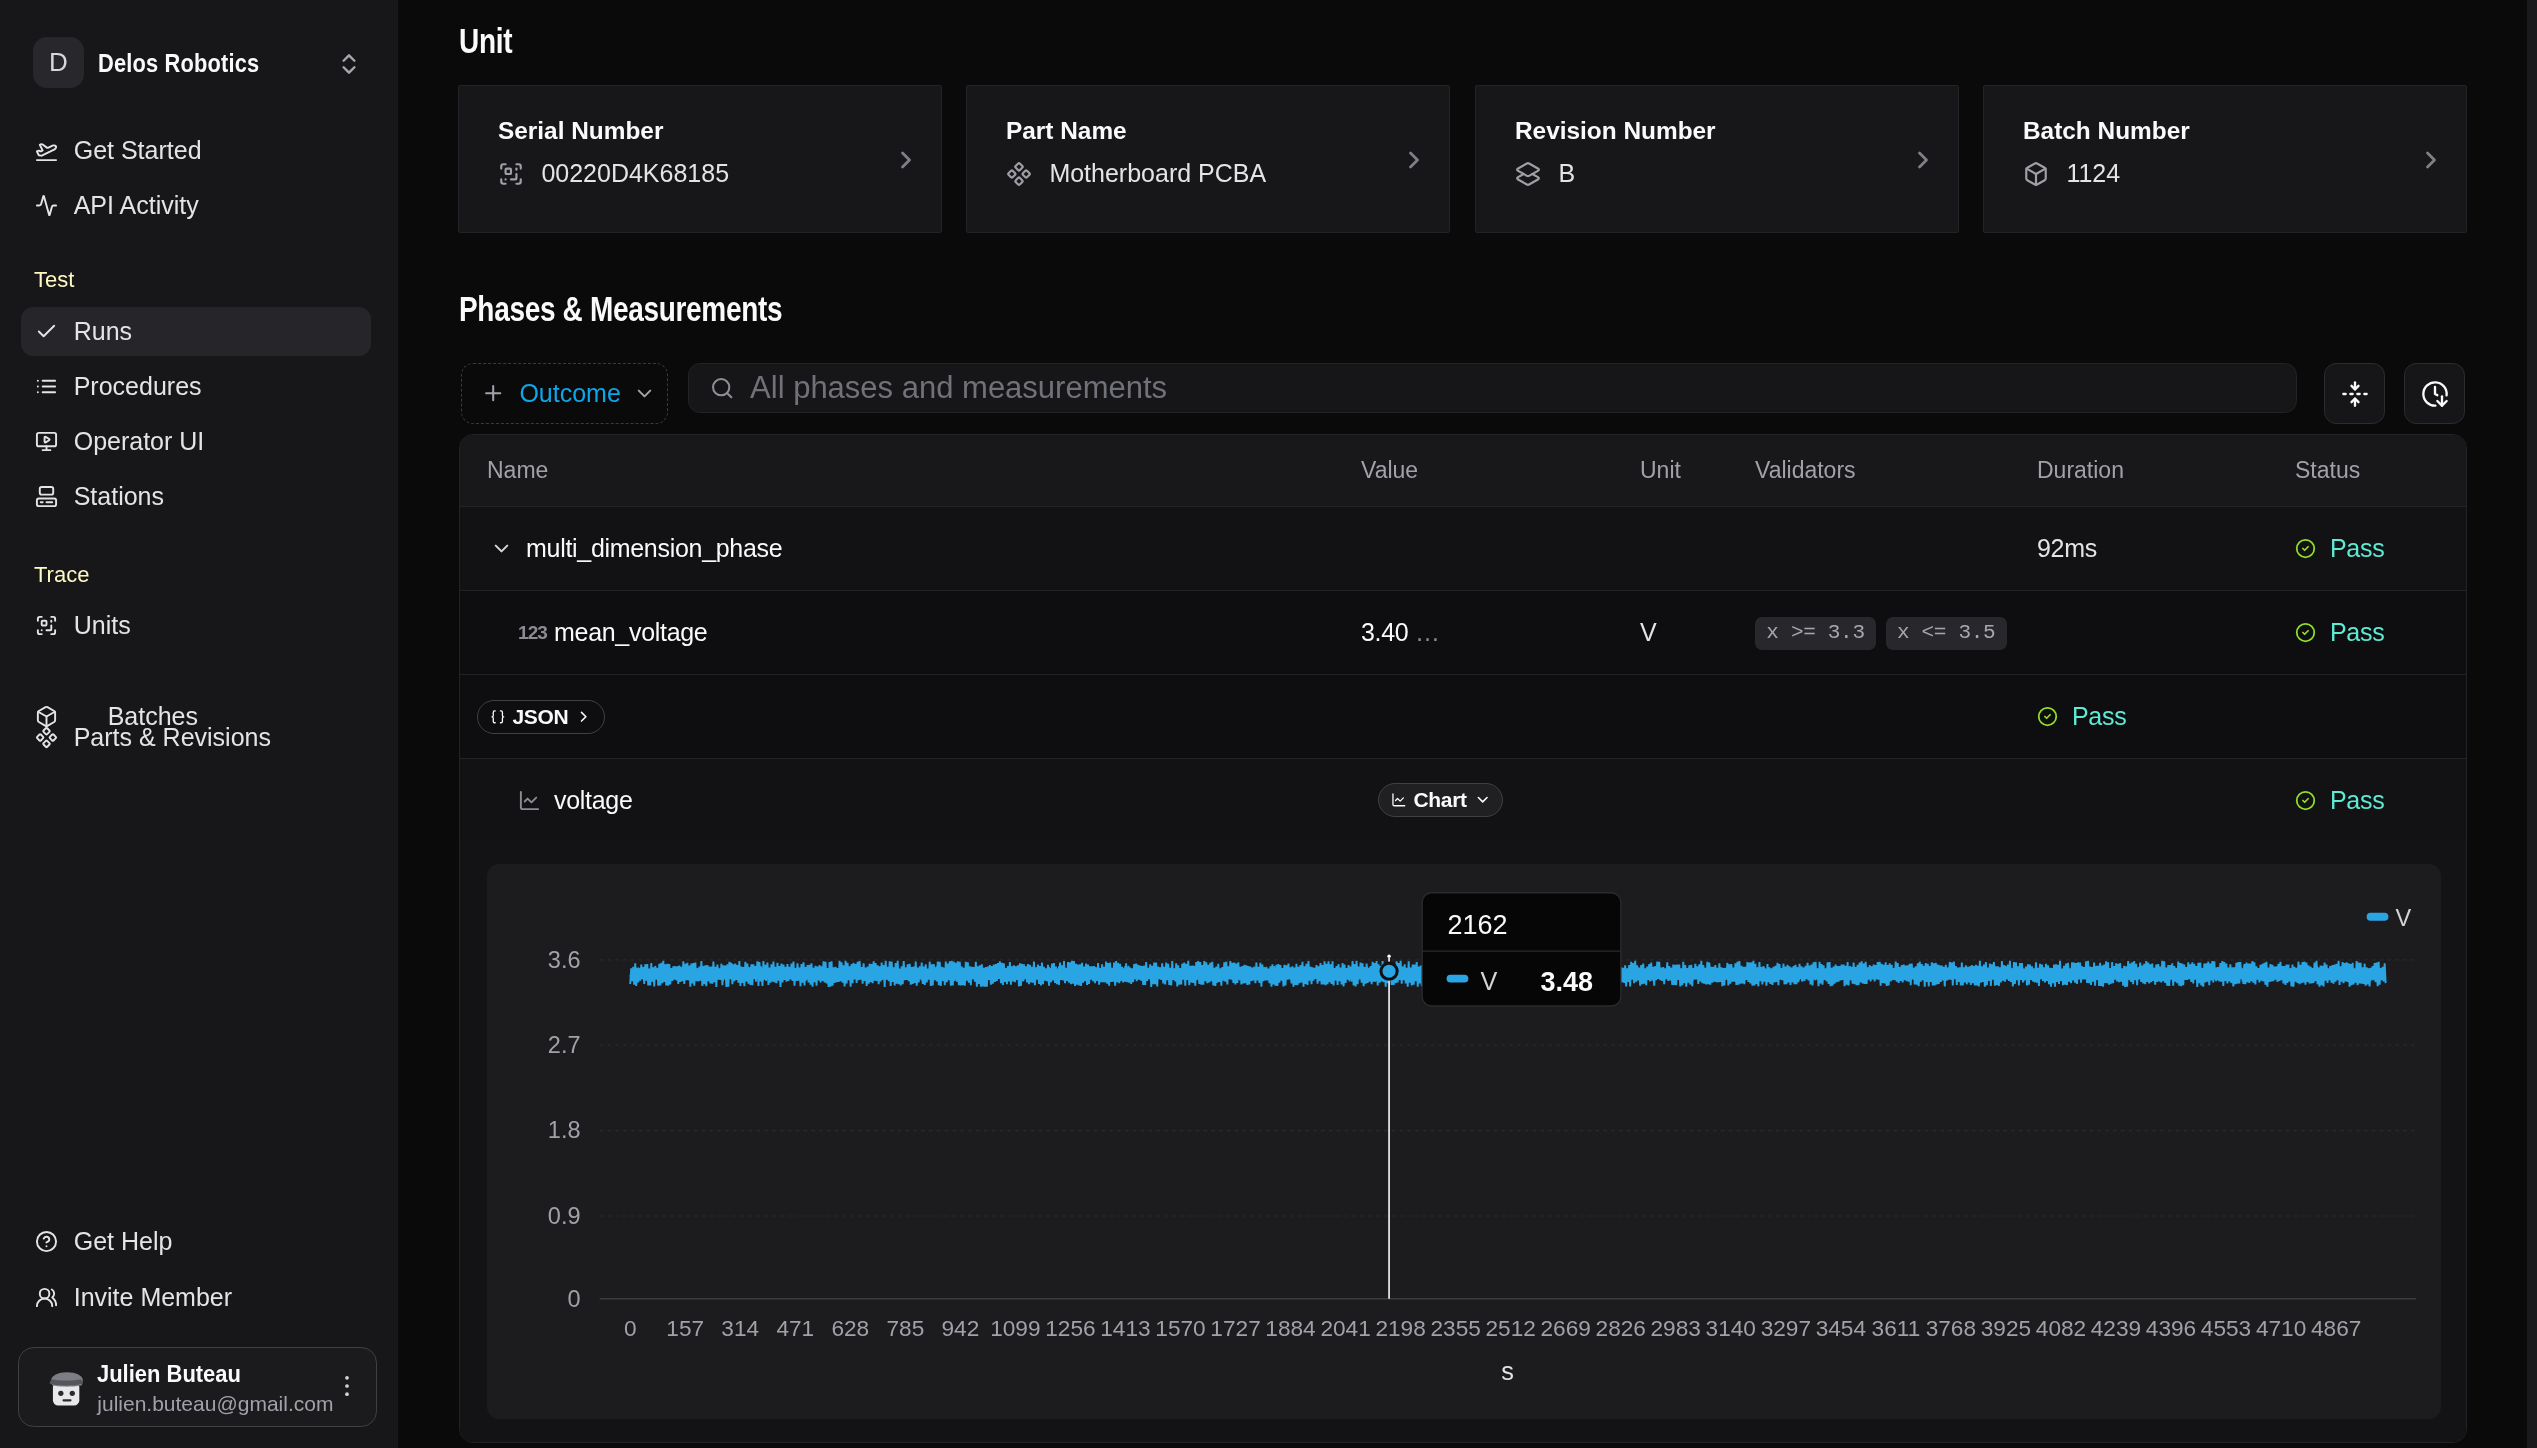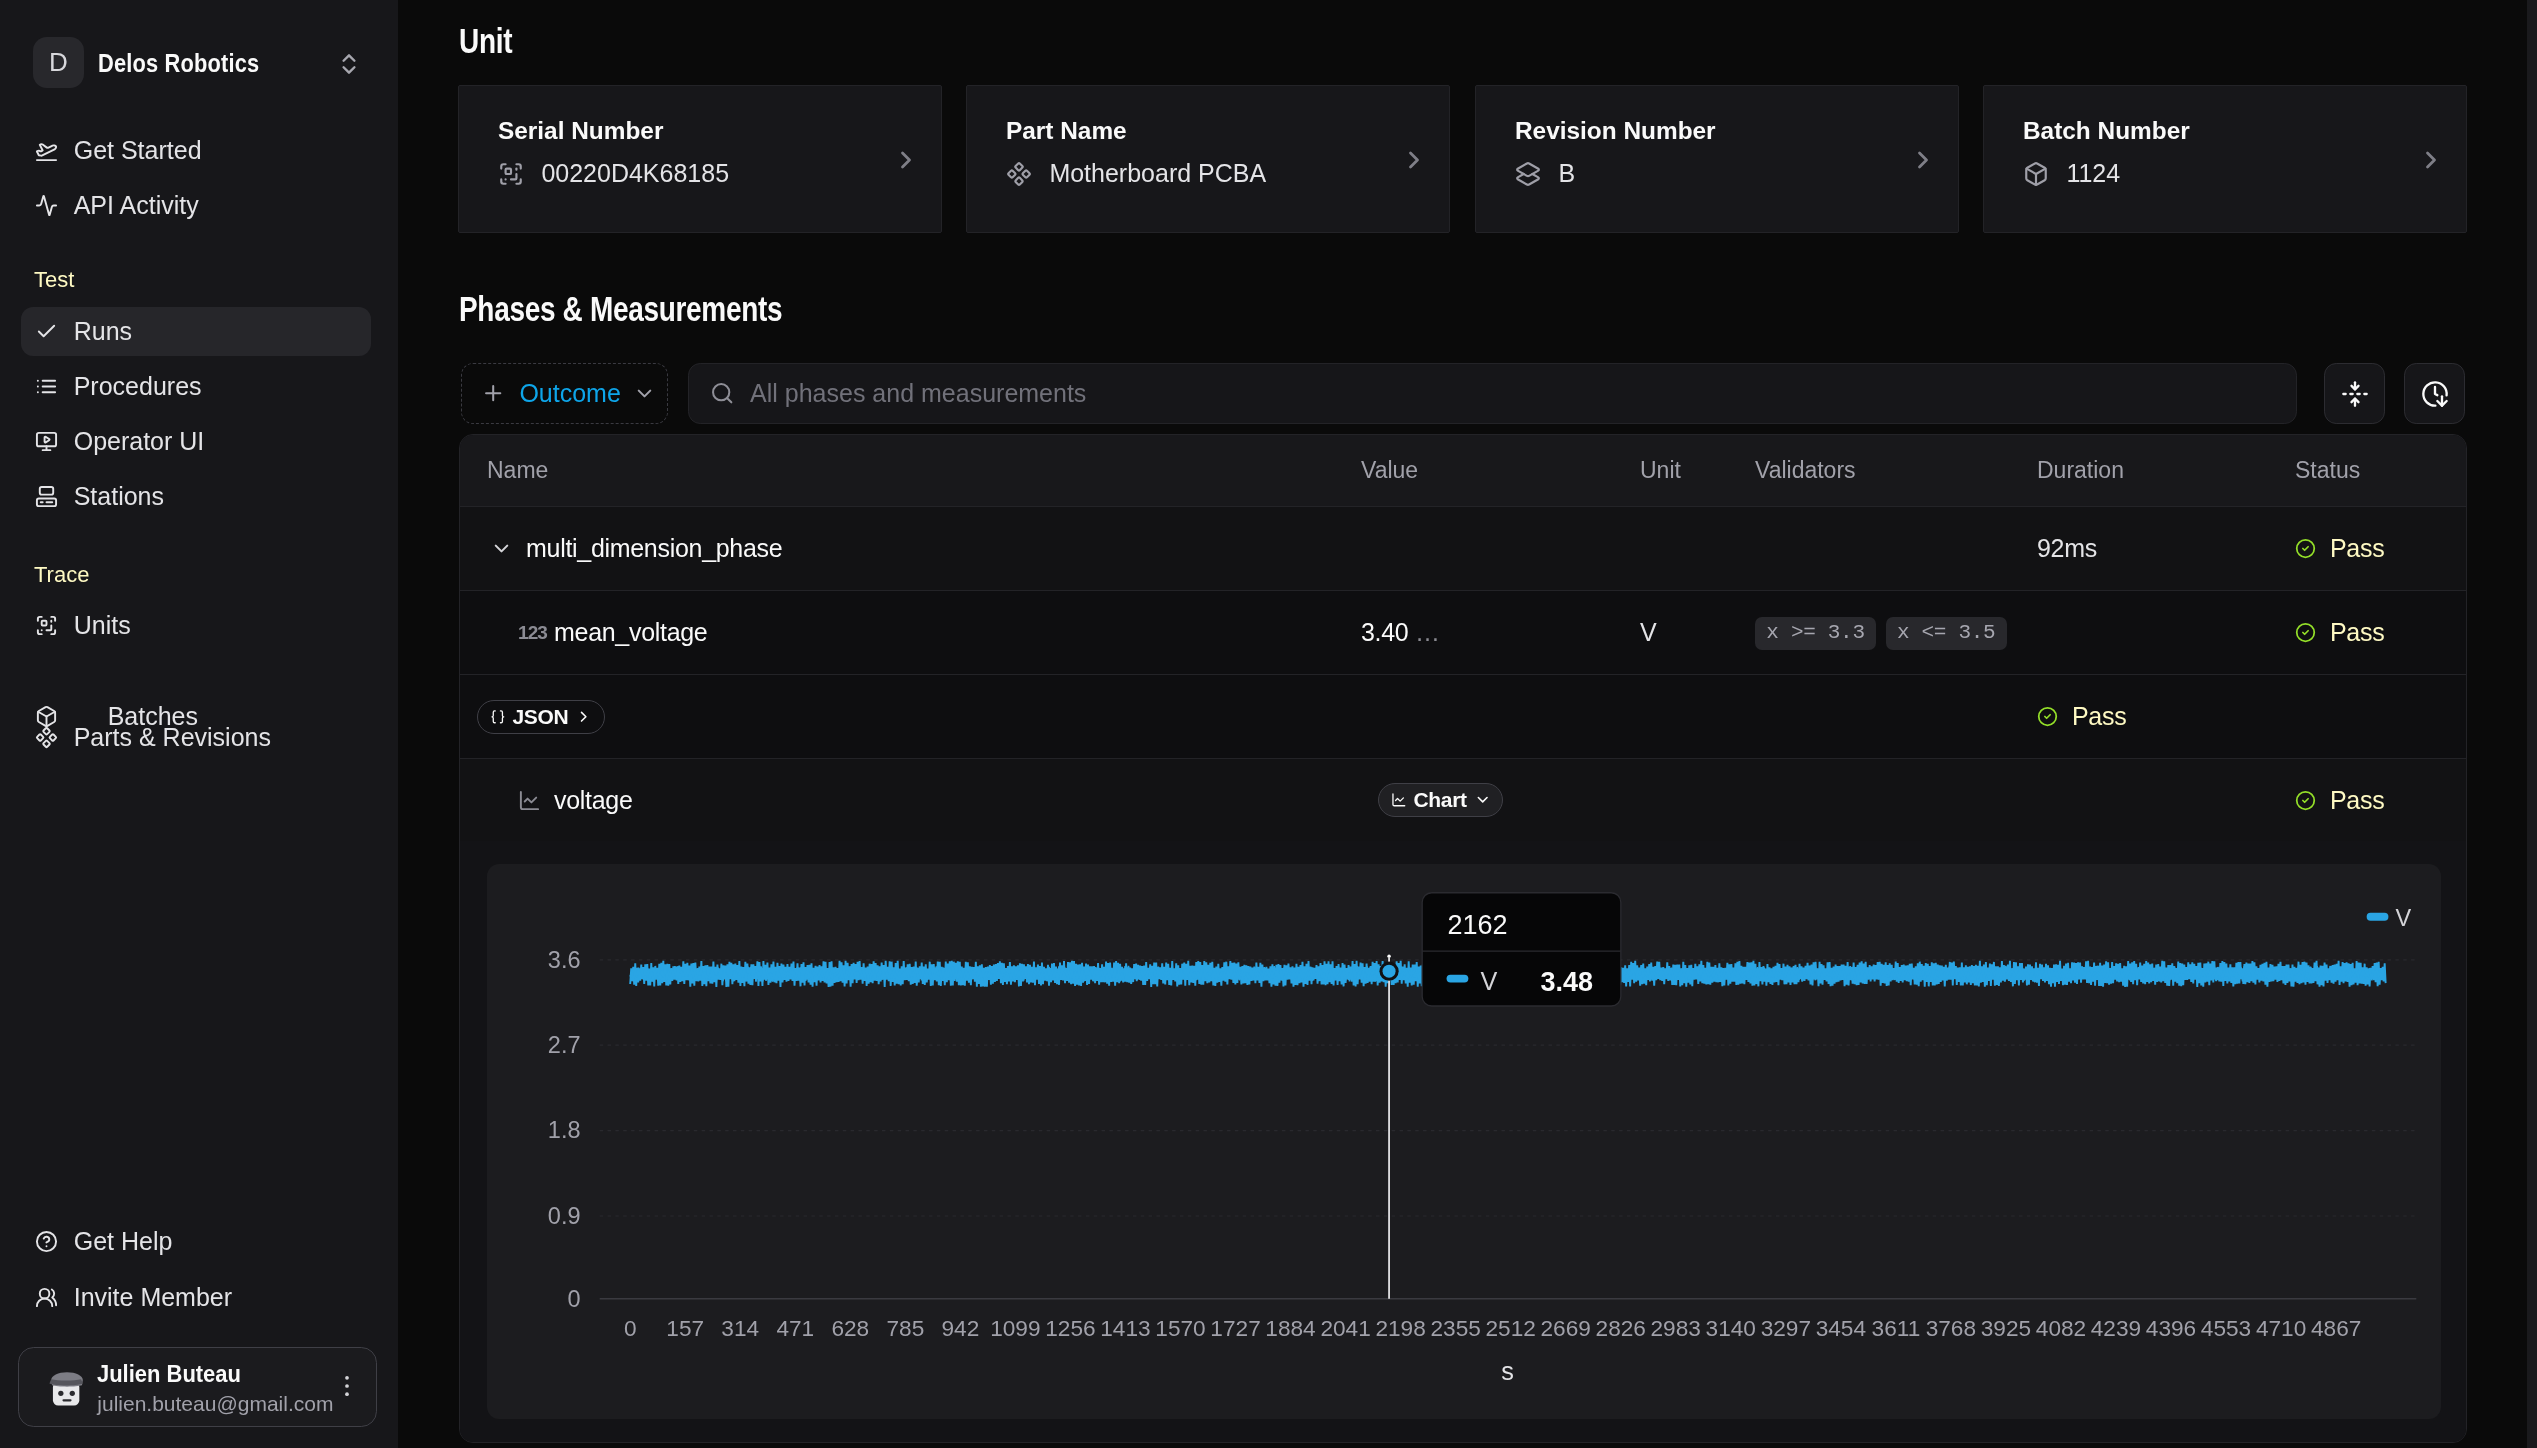--- a/index.html
+++ b/index.html
@@ -27,32 +27,32 @@
 #scroll{position:absolute;right:0;top:0;width:11.3px;height:1449px;background:#1a1a1d;}
 h1.sec{position:absolute;left:61px;font-size:35px;font-weight:700;color:#fafafa;letter-spacing:-0.4px;transform:scaleX(0.8);transform-origin:left;}
 
 .card{position:absolute;top:85px;width:484px;height:148px;background:#17171a;border:0.9px solid #232327;border-radius:2px;}
 .card .cl{position:absolute;left:39px;top:31px;font-size:24.4px;font-weight:700;color:#fafafa;}
 .card .cv{position:absolute;left:39px;top:73px;display:flex;align-items:center;font-size:25px;color:#e4e4e7;}
 .card .cv .ic{width:26px;height:26px;color:#9f9fa8;margin-right:17.4px;}
 .card .chev{position:absolute;right:21px;top:60px;color:#7f7f87;}
 
 #outcome{position:absolute;left:63px;top:363px;width:207px;height:61px;border:1.7px dashed #3a3a41;border-radius:12.2px;display:flex;align-items:center;color:#0ea5e9;font-size:25px;}
-#search{position:absolute;left:290px;top:363px;width:1609px;height:61px;background:#161619;border:0.9px solid #232327;border-radius:12.2px;display:flex;align-items:center;color:#71717a;font-size:25px;}
+#search{position:absolute;left:290px;top:363px;width:1609px;height:50px;background:#161619;border:0.9px solid #232327;border-radius:12.2px;display:flex;align-items:center;color:#71717a;font-size:31px;}
 .icbtn{position:absolute;top:363px;width:61px;height:61px;background:#161619;border:0.9px solid #2c2c31;border-radius:12.2px;display:flex;align-items:center;justify-content:center;color:#fafafa;}
 
 #tbl{position:absolute;left:61px;top:434px;width:2008px;height:1009px;background:#0e0e10;border:0.9px solid #232327;border-radius:14px;overflow:hidden;}
 .trow{position:relative;display:grid;grid-template-columns:901px 279px 115px 282px 258px 1fr;align-items:center;}
 #thead{height:71px;background:#18181b;color:#a1a1aa;font-size:23px;}
 #thead>div:first-child{padding-left:27px;}
 .drow{height:84px;border-top:0.9px solid #232327;font-size:25px;color:#fafafa;letter-spacing:-0.3px;}
 .namecell{display:flex;align-items:center;}
 .vbadge{display:inline-block;background:#28282c;color:#a6a6af;border-radius:7px;font-size:21px;font-family:"Liberation Mono",monospace;padding:4.4px 11.3px 6.1px;margin-right:9.6px;}
 .pill{display:inline-flex;align-items:center;border:0.9px solid #3f3f46;border-radius:871px;height:34px;padding:0 11.3px;font-size:21px;font-weight:700;color:#fafafa;}
-.pass{display:flex;align-items:center;font-size:25px;color:#fef9c3;}
+.pass{display:flex;align-items:center;font-size:25px;color:#5eead4;}
 .pass .ic{width:21px;height:21px;color:#94df29;margin-right:14px;}
 #chartrow{position:absolute;left:0;top:406px;width:2007px;height:601px;background:#131316;}
 #cpanel{position:absolute;left:27px;top:23px;width:1954px;height:555px;background:#1c1c1f;border-radius:12.2px;}
 </style></head><body>
 <div id="sb">
     <div class="org">
       <div class="avatar">D</div>
       <div class="orgname">Delos Robotics</div>
       <div class="updown">
         <svg class="ic" width="26" height="26" viewBox="0 0 24 24" style="stroke-width:2.2">

